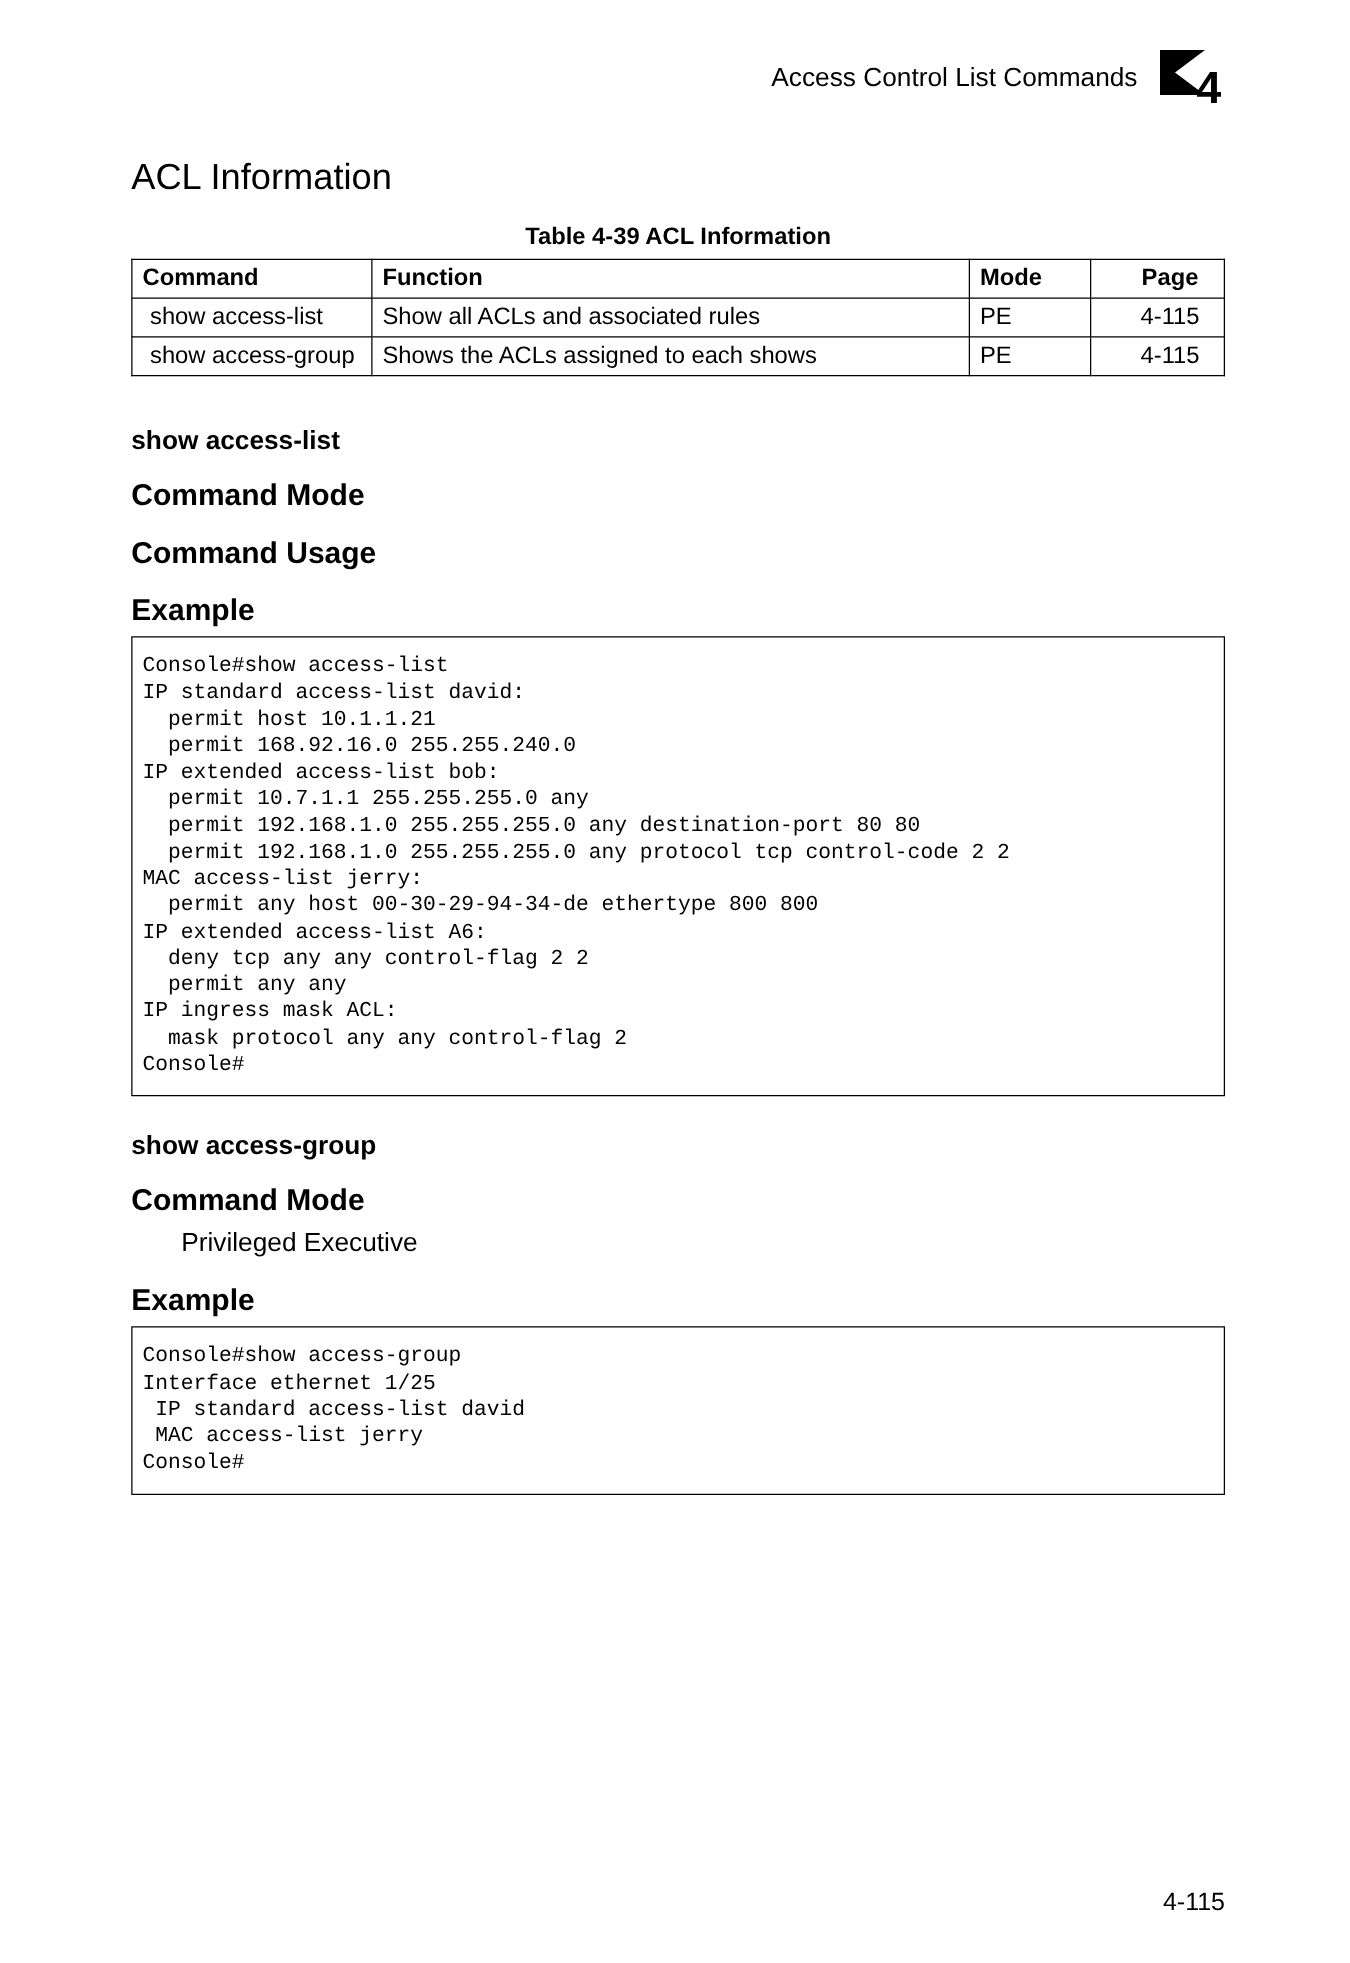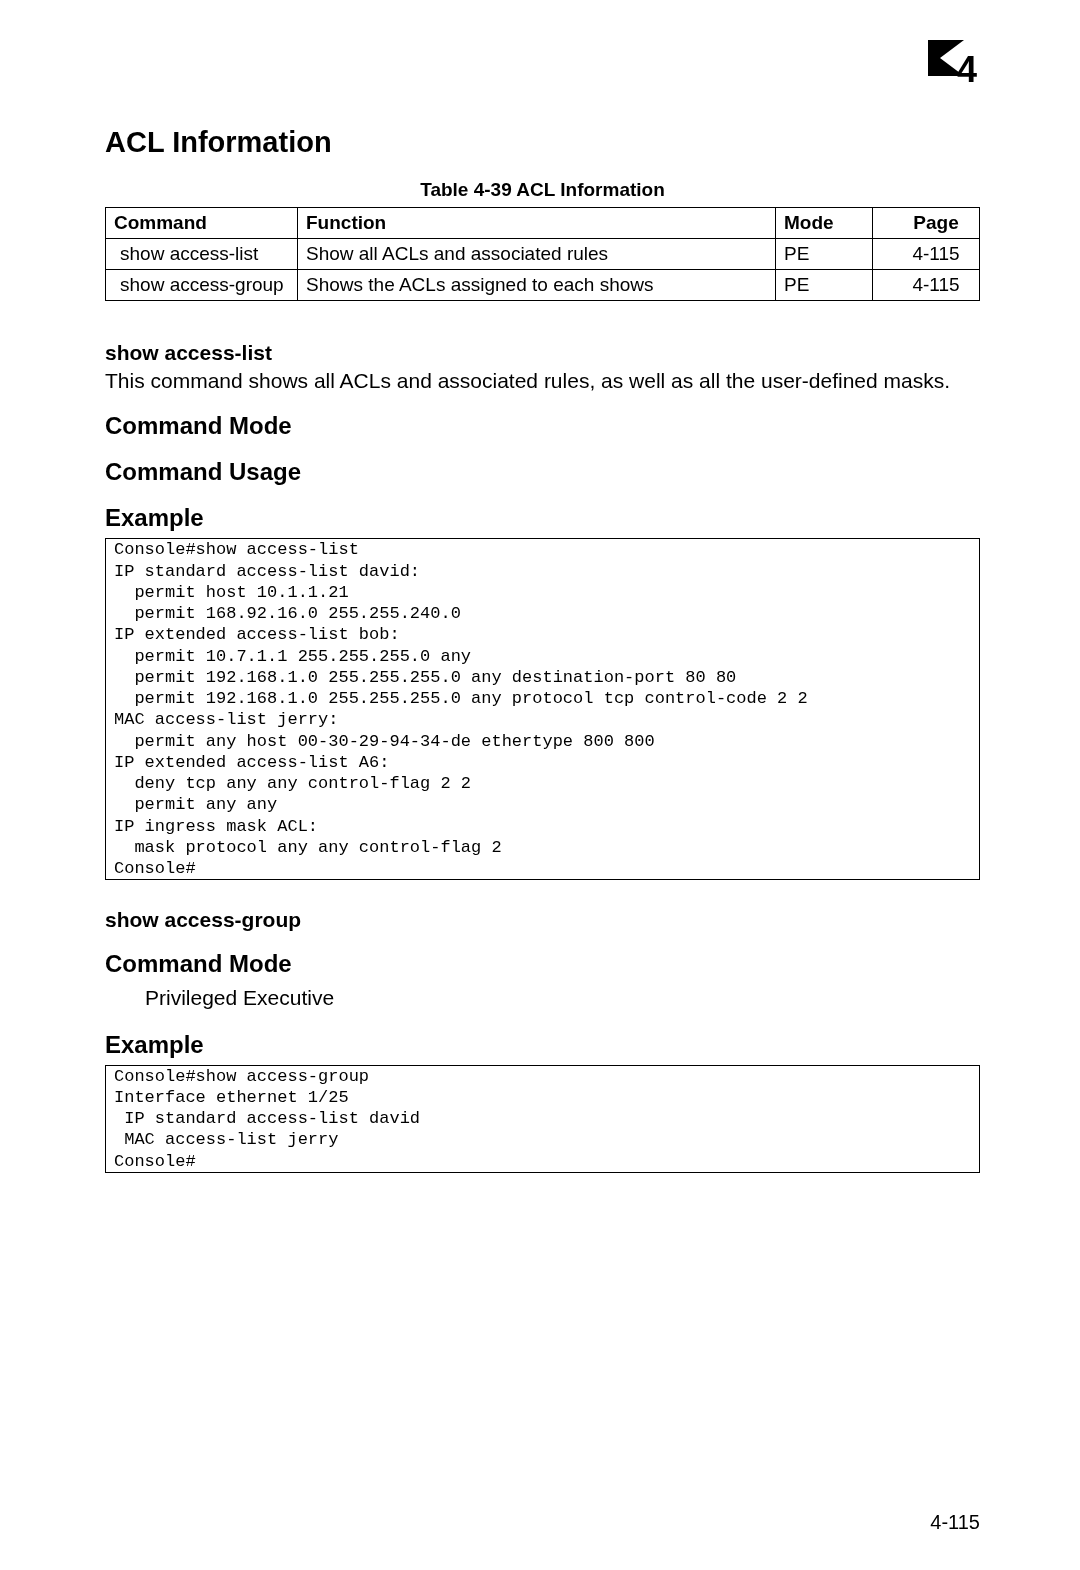--- a/index.html
+++ b/index.html
@@ -41,21 +41,21 @@
     right: 3px;
     bottom: -2px;
     font-family: Arial, Helvetica, sans-serif;
     font-weight: 900;
     font-size: 36px;
     color: #000;
     line-height: 1;
   }
   h1.section-title {
     font-family: Arial, Helvetica, sans-serif;
-    font-weight: bold;
+    font-weight: normal;
     font-size: 29px;
     margin: 0 0 20px 0;
   }
   .table-caption {
     text-align: center;
     font-weight: bold;
     font-size: 19px;
     margin-bottom: 6px;
     font-family: Arial, Helvetica, sans-serif;
   }
@@ -108,38 +108,39 @@
     font-size: 21px;
     margin: 6px 0 0 40px;
     line-height: 1.35;
     text-align: justify;
   }
   pre.example {
     font-family: "Courier New", Courier, monospace;
     font-size: 17px;
     line-height: 1.25;
     border: 1px solid #000;
-    padding: 0 8px;
+    padding: 13px 8px;
     margin: 6px 0 0 0;
     white-space: pre;
     overflow: hidden;
   }
   .page-num {
     position: absolute;
     right: 100px;
     bottom: 36px;
     font-size: 20px;
   }
 </style>
 </head>
 <body>
 
 <div class="page">
 
   <div class="header-row">
+    <span class="header-text">Access Control List Commands</span>
     <span class="chapter-glyph">
       <svg viewBox="0 0 52 46">
         <polygon points="0,0 36,0 12,18 36,36 0,36" fill="#000"></polygon>
       </svg>
       <span class="chapter-num">4</span>
     </span>
   </div>
 
   <h1 class="section-title">ACL Information</h1>
 
@@ -163,21 +164,20 @@
       <tr>
         <td class="col-cmd">show access-group</td>
         <td>Shows the ACLs assigned to each shows</td>
         <td>PE</td>
         <td class="col-page">4-115</td>
       </tr>
     </tbody>
   </table>
 
   <div class="sect-head">show access-list</div>
-  <p class="body">This command shows all ACLs and associated rules, as well as all the user-defined masks.</p>
 
   <div class="sub-head">Command Mode</div>
 
   <div class="sub-head">Command Usage</div>
 
   <div class="sub-head">Example</div>
   <pre class="example">Console#show access-list
 IP standard access-list david:
   permit host 10.1.1.21
   permit 168.92.16.0 255.255.240.0

